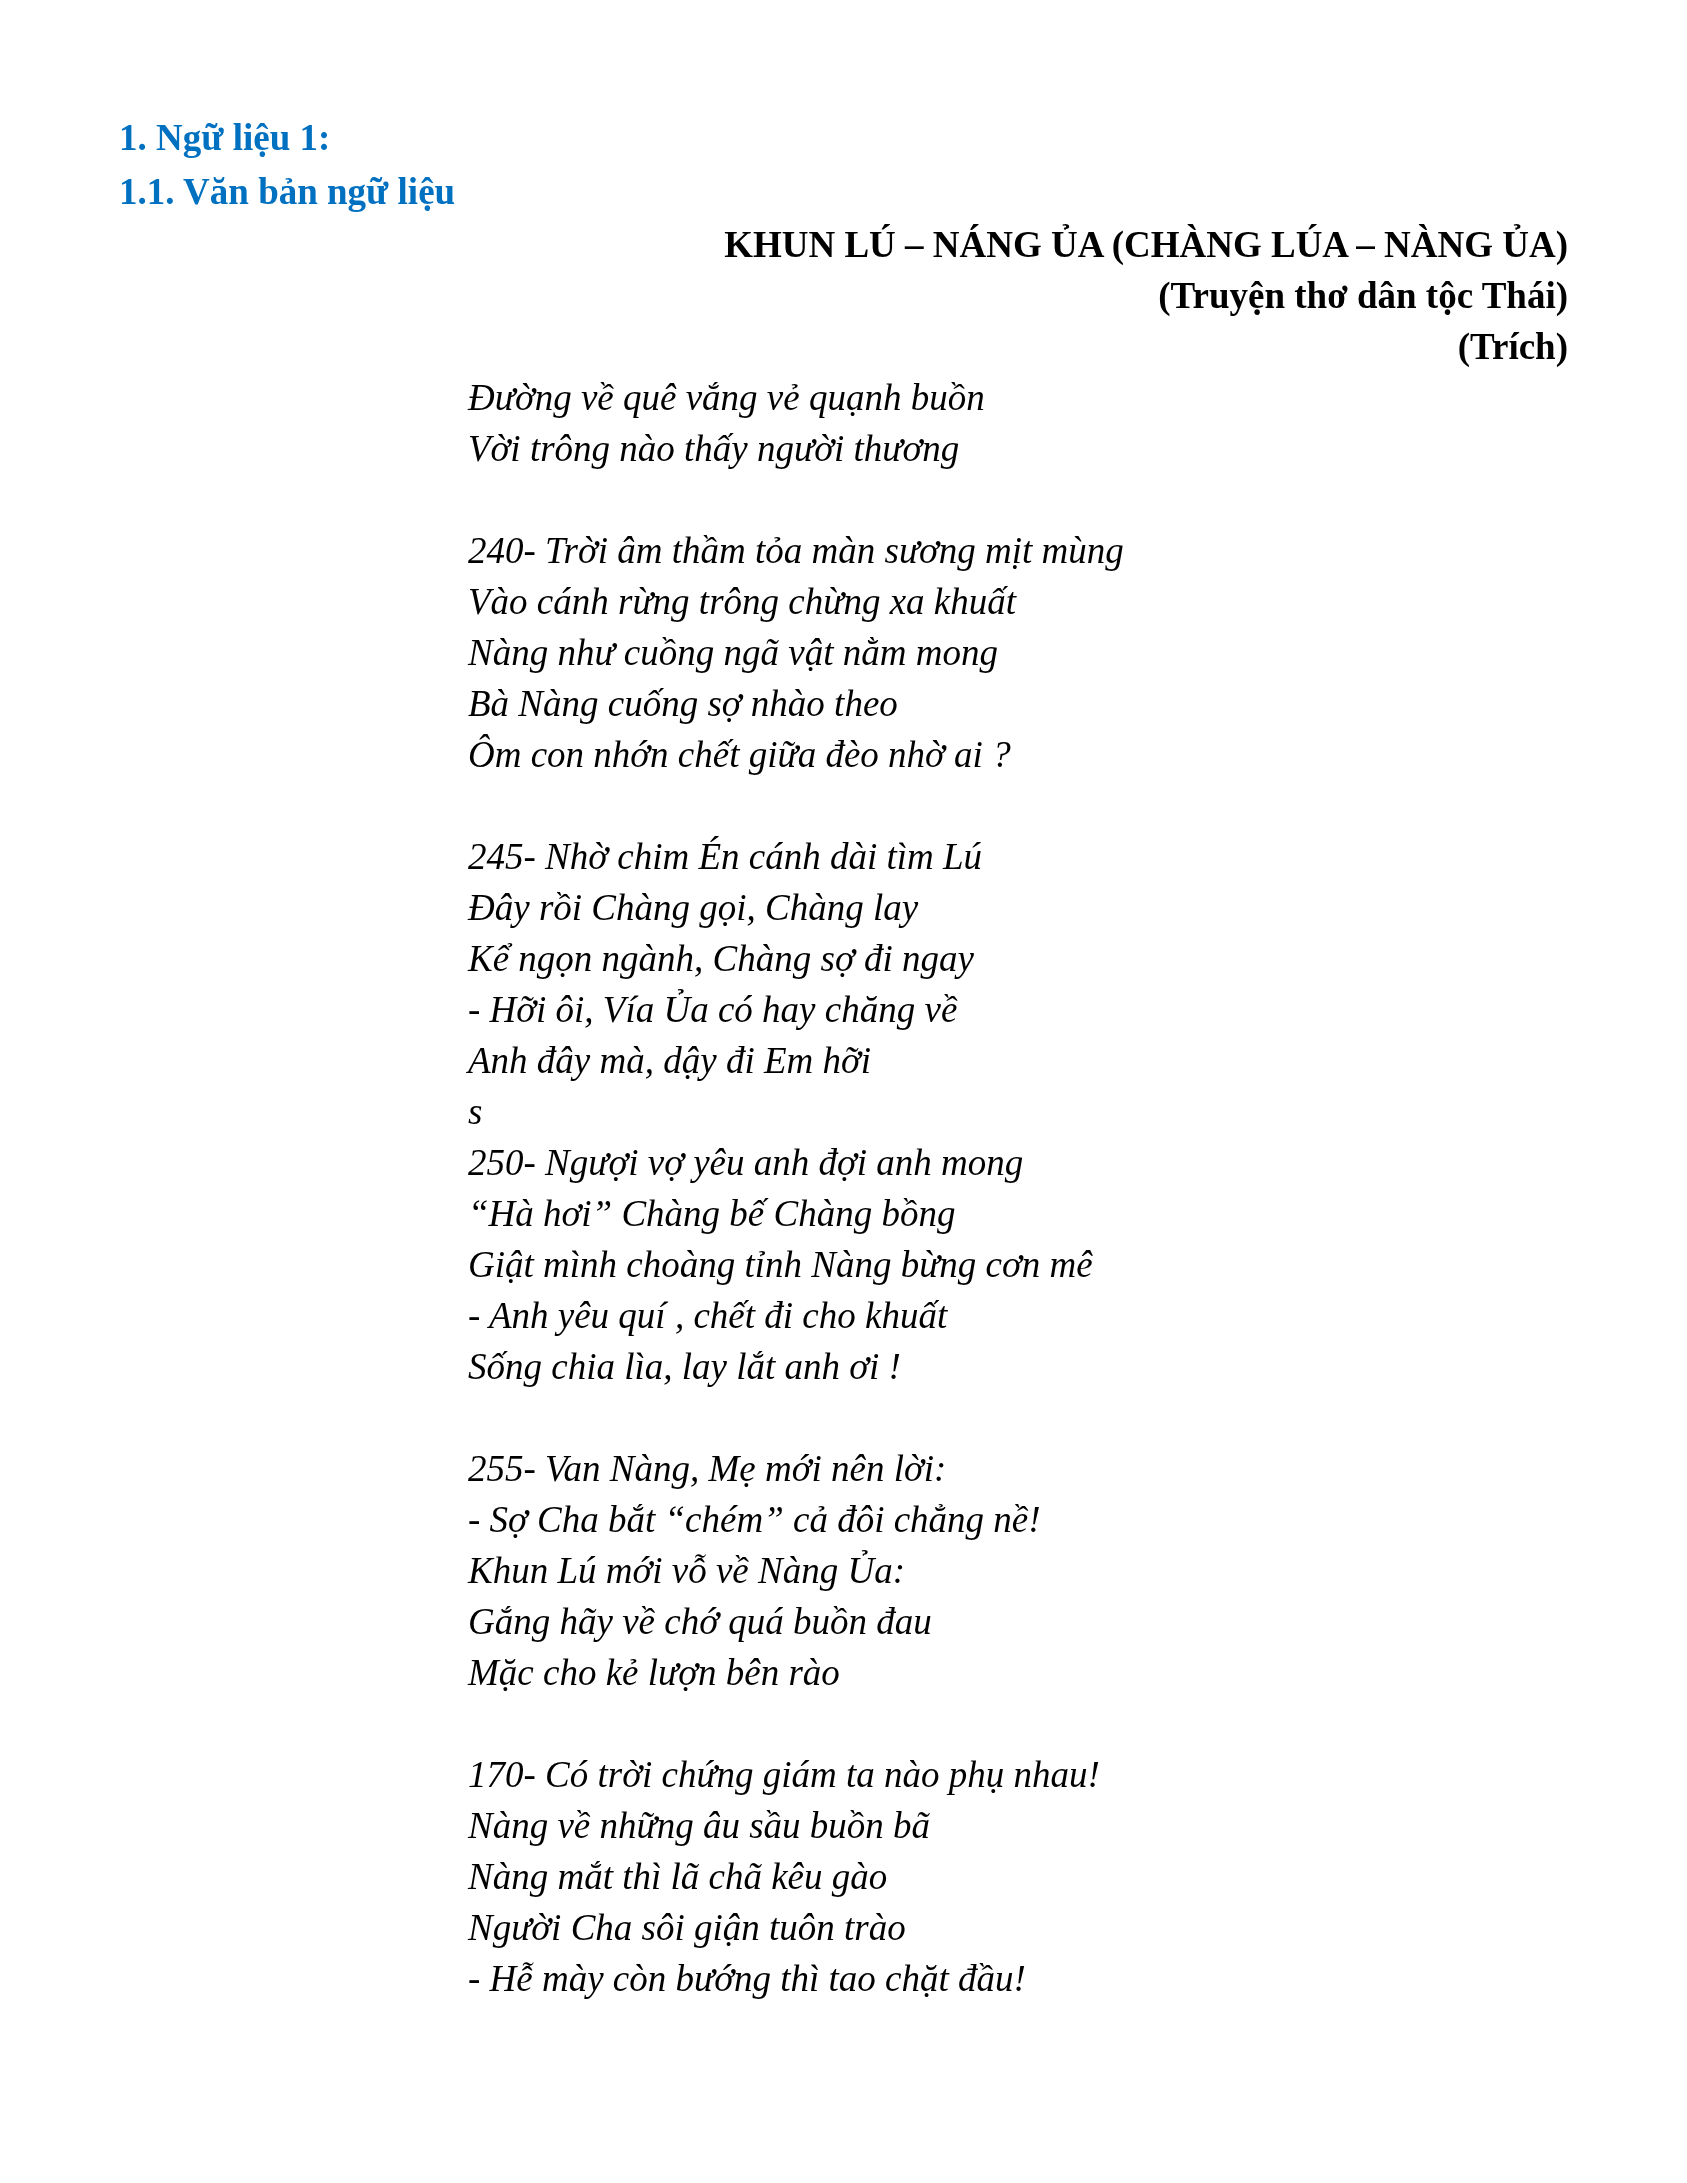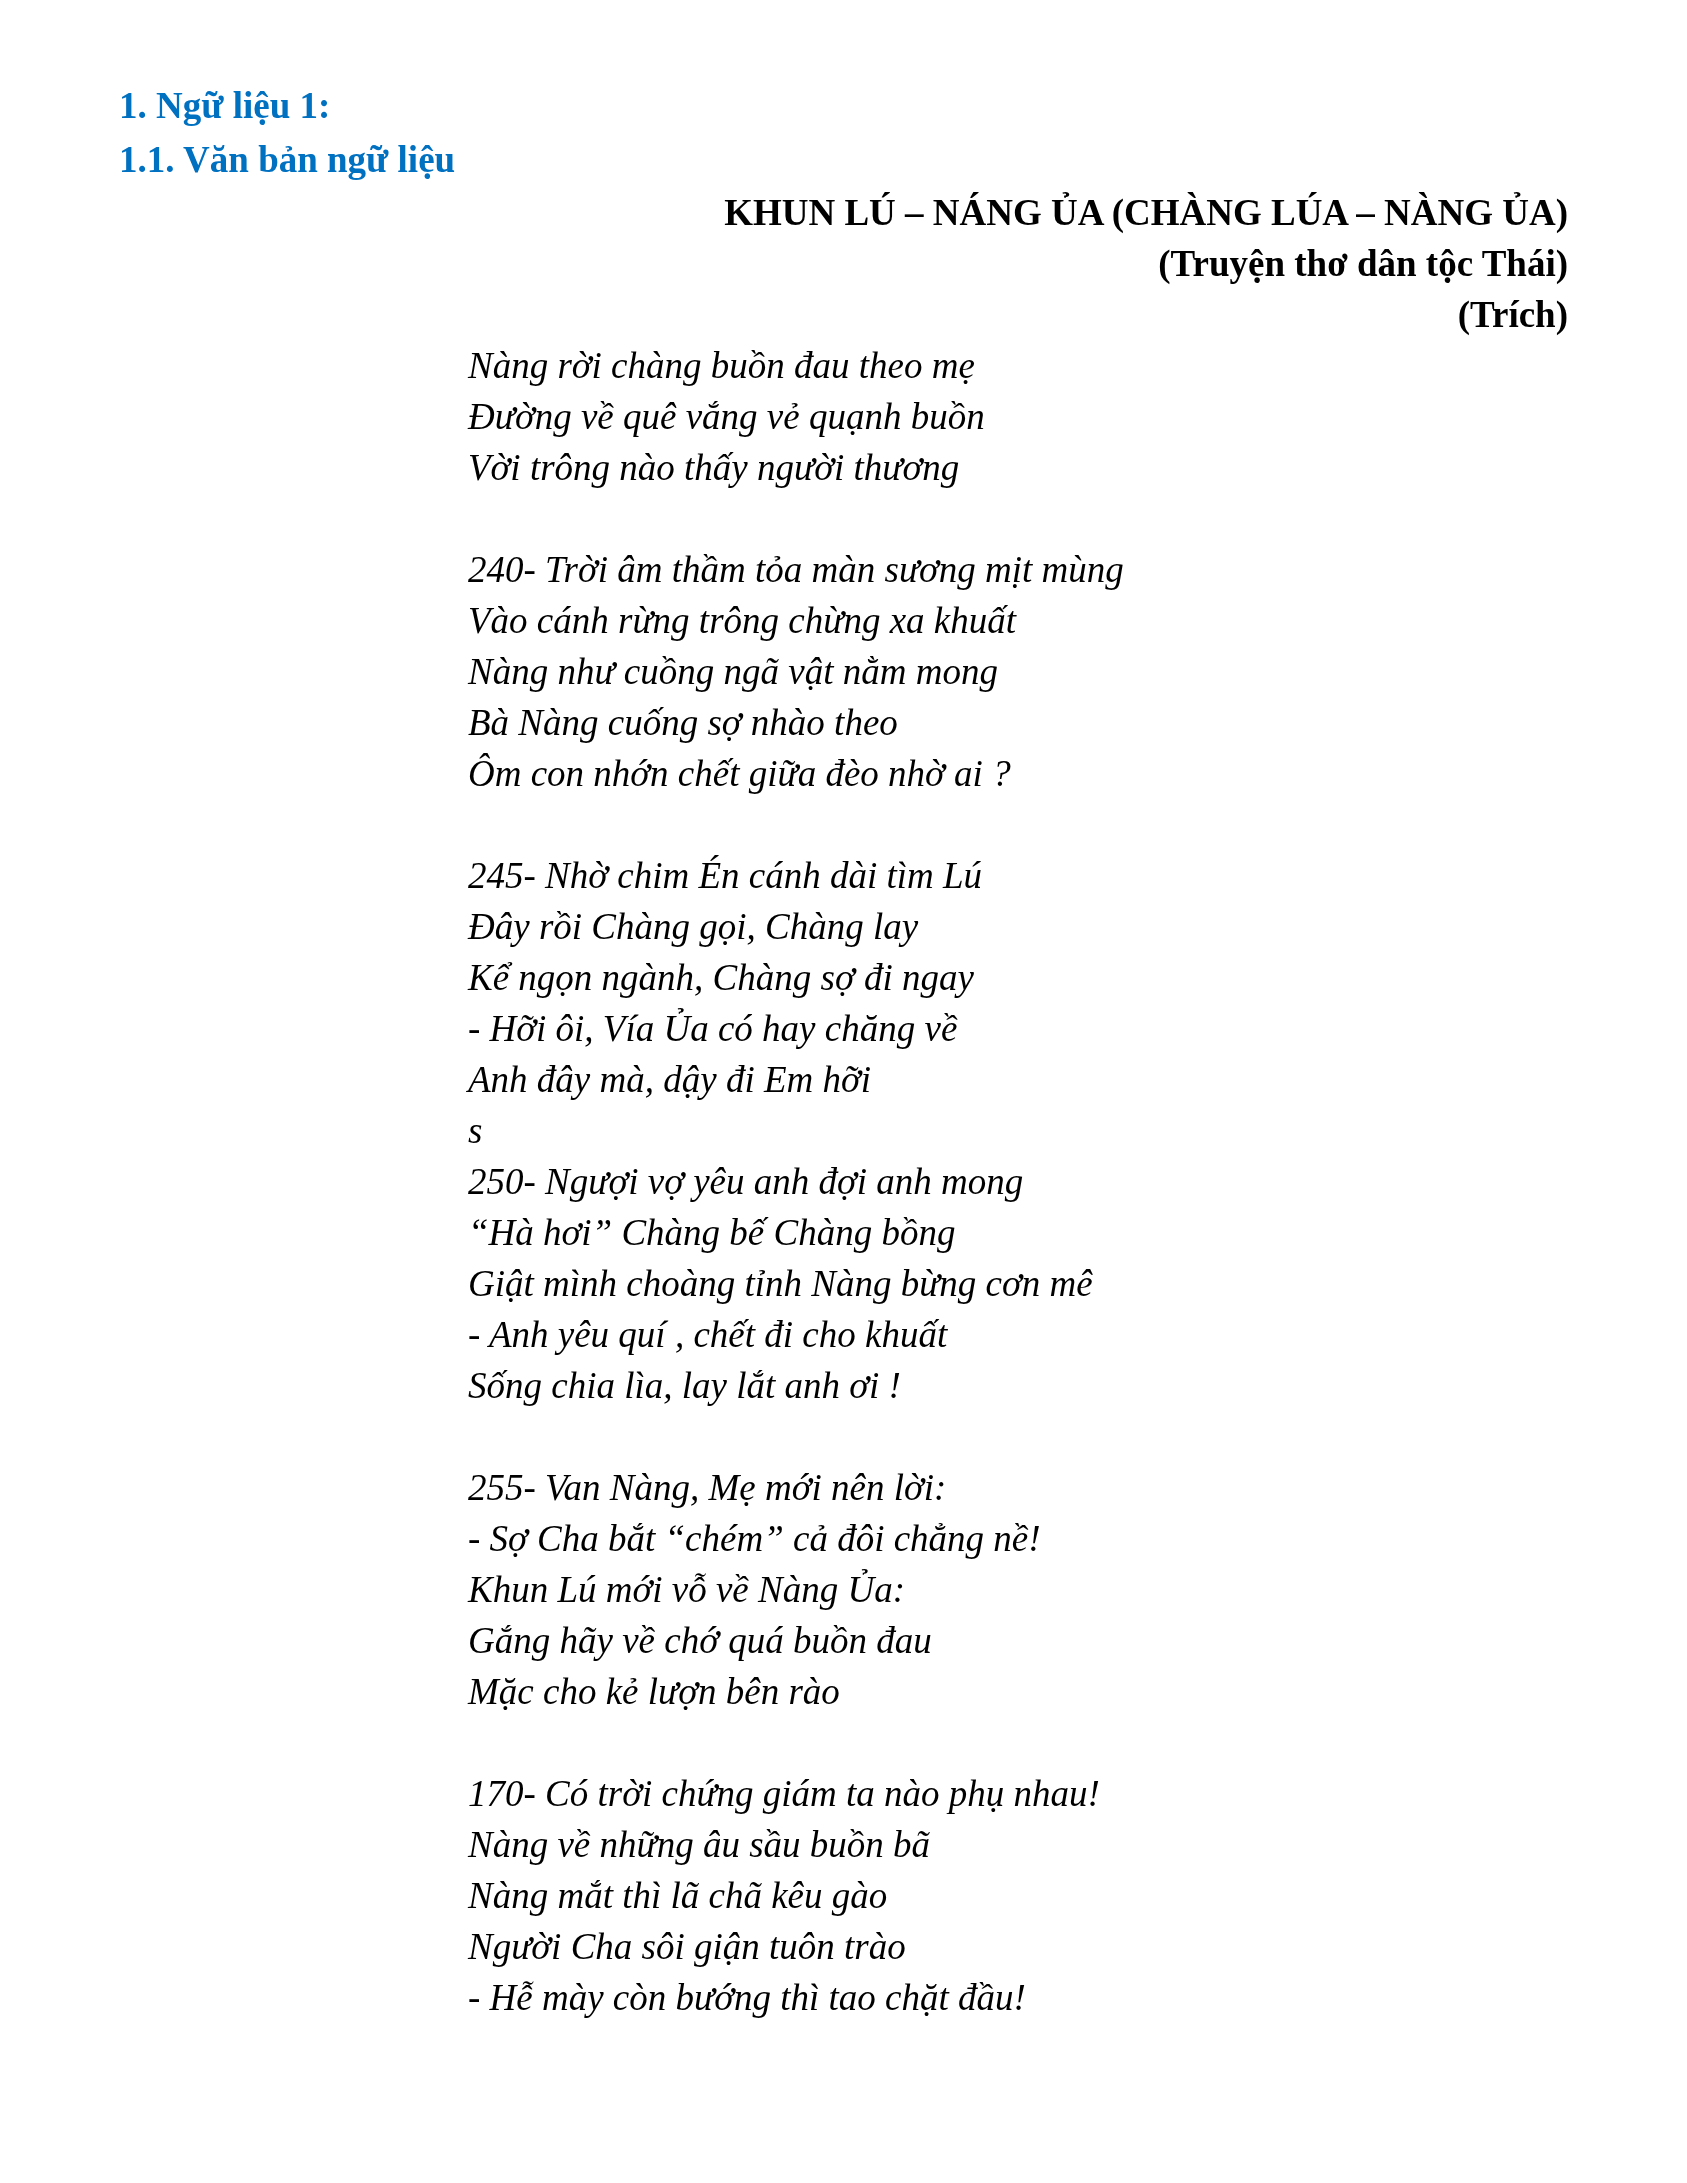--- a/index.html
+++ b/index.html
@@ -11,21 +11,21 @@
     width: 1687px;
     height: 2183px;
     font-family: "Liberation Serif", serif;
     color: #000000;
     overflow: hidden;
   }
   .page {
     box-sizing: border-box;
     width: 1687px;
     height: 2112px;
-    padding: 79px 119px 0 119px;
+    padding: 111px 119px 0 119px;
   }
   .heading-1, .heading-2 {
     color: #0070C0;
     font-size: 37px;
     font-weight: bold;
     line-height: 54px;
     margin: 0;
   }
   .title-block {
     text-align: right;
@@ -54,21 +54,20 @@
   <h1 class="heading-1">1. Ngữ liệu 1:</h1>
   <h2 class="heading-2">1.1. Văn bản ngữ liệu</h2>
 
   <div class="title-block">
     <div class="title-line">KHUN LÚ – NÁNG ỦA (CHÀNG LÚA – NÀNG ỦA)</div>
     <div class="title-line">(Truyện thơ dân tộc Thái)</div>
     <div class="title-line">(Trích)</div>
   </div>
 
   <div class="poem">
-      <div class="poem-line">Nàng rời chàng buồn đau theo mẹ</div>
       <div class="poem-line">Đường về quê vắng vẻ quạnh buồn</div>
       <div class="poem-line">Vời trông nào thấy người thương</div>
       <div class="poem-line">&nbsp;</div>
       <div class="poem-line">240- Trời âm thầm tỏa màn sương mịt mùng</div>
       <div class="poem-line">Vào cánh rừng trông chừng xa khuất</div>
       <div class="poem-line">Nàng như cuồng ngã vật nằm mong</div>
       <div class="poem-line">Bà Nàng cuống sợ nhào theo</div>
       <div class="poem-line">Ôm con nhớn chết giữa đèo nhờ ai ?</div>
       <div class="poem-line">&nbsp;</div>
       <div class="poem-line">245- Nhờ chim Én cánh dài tìm Lú</div>

